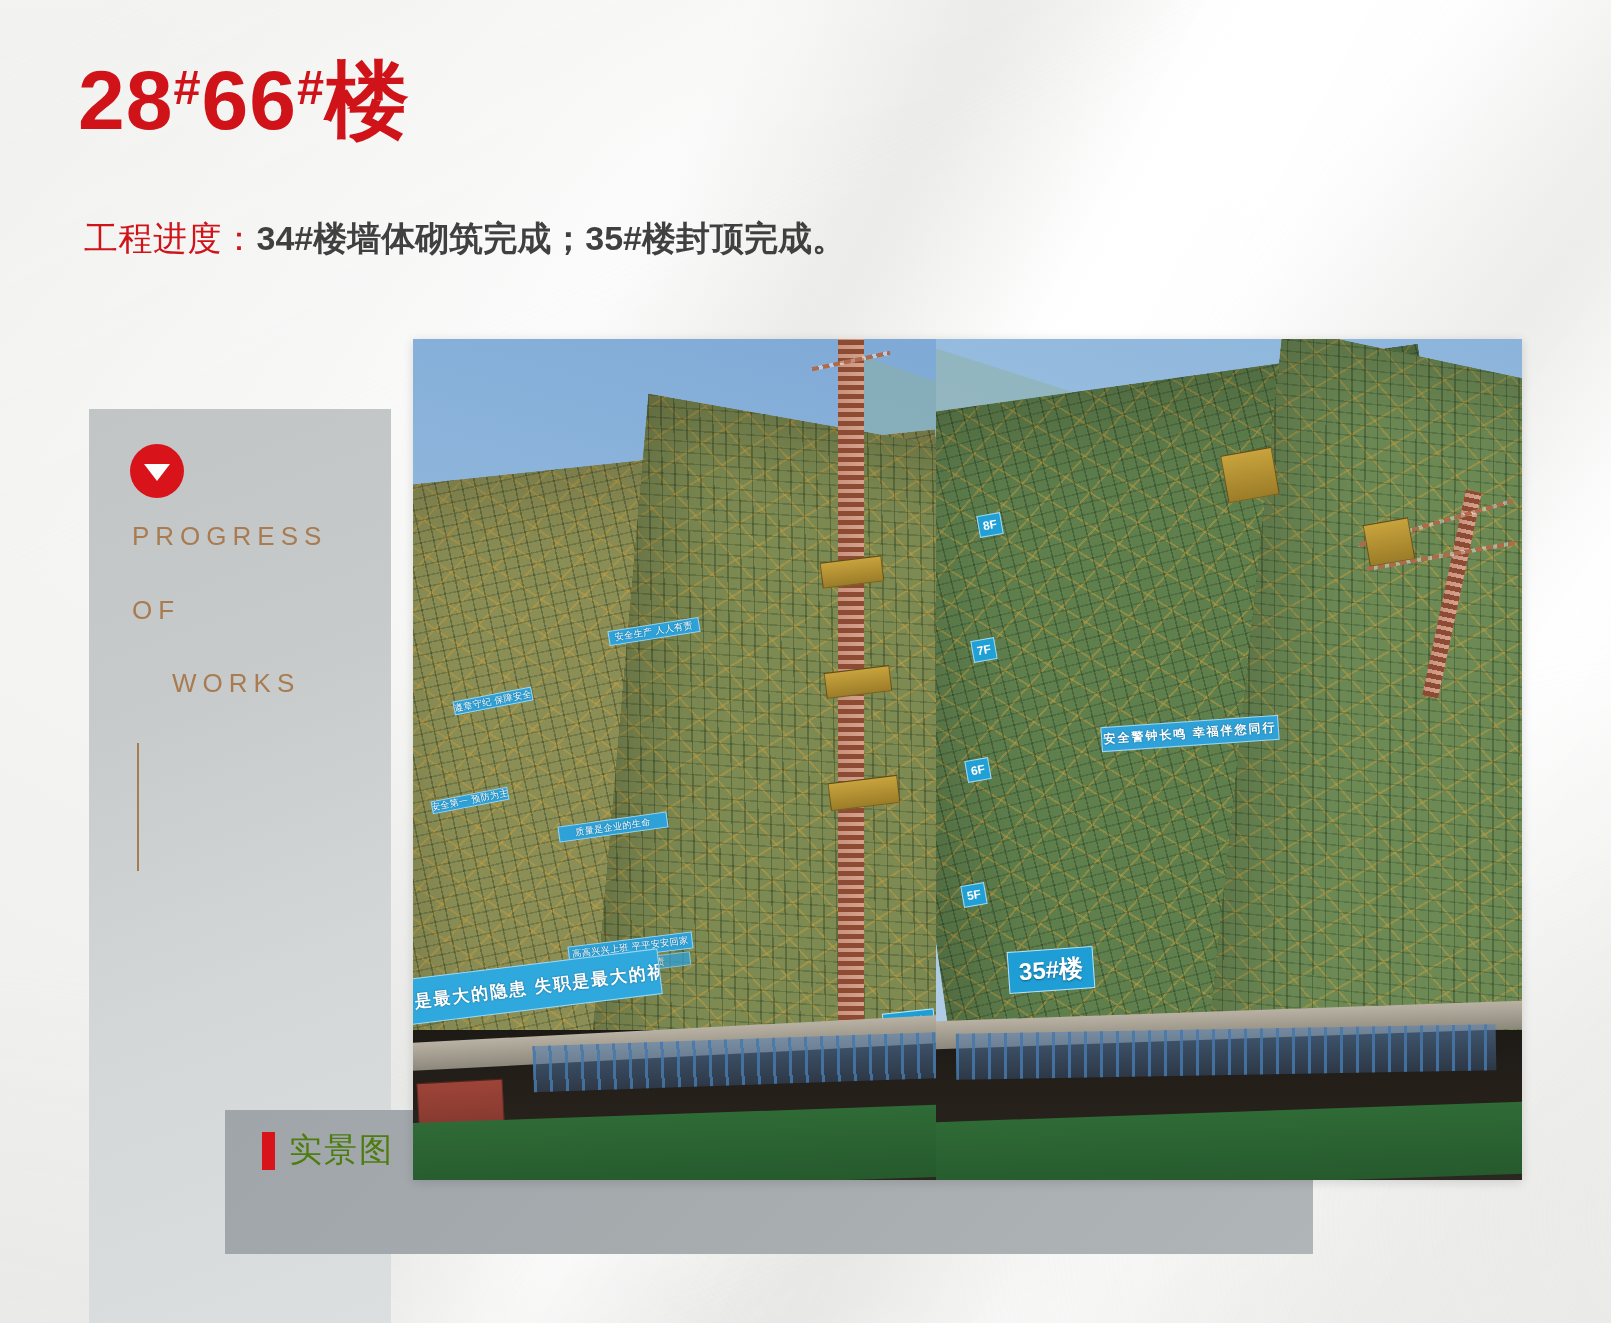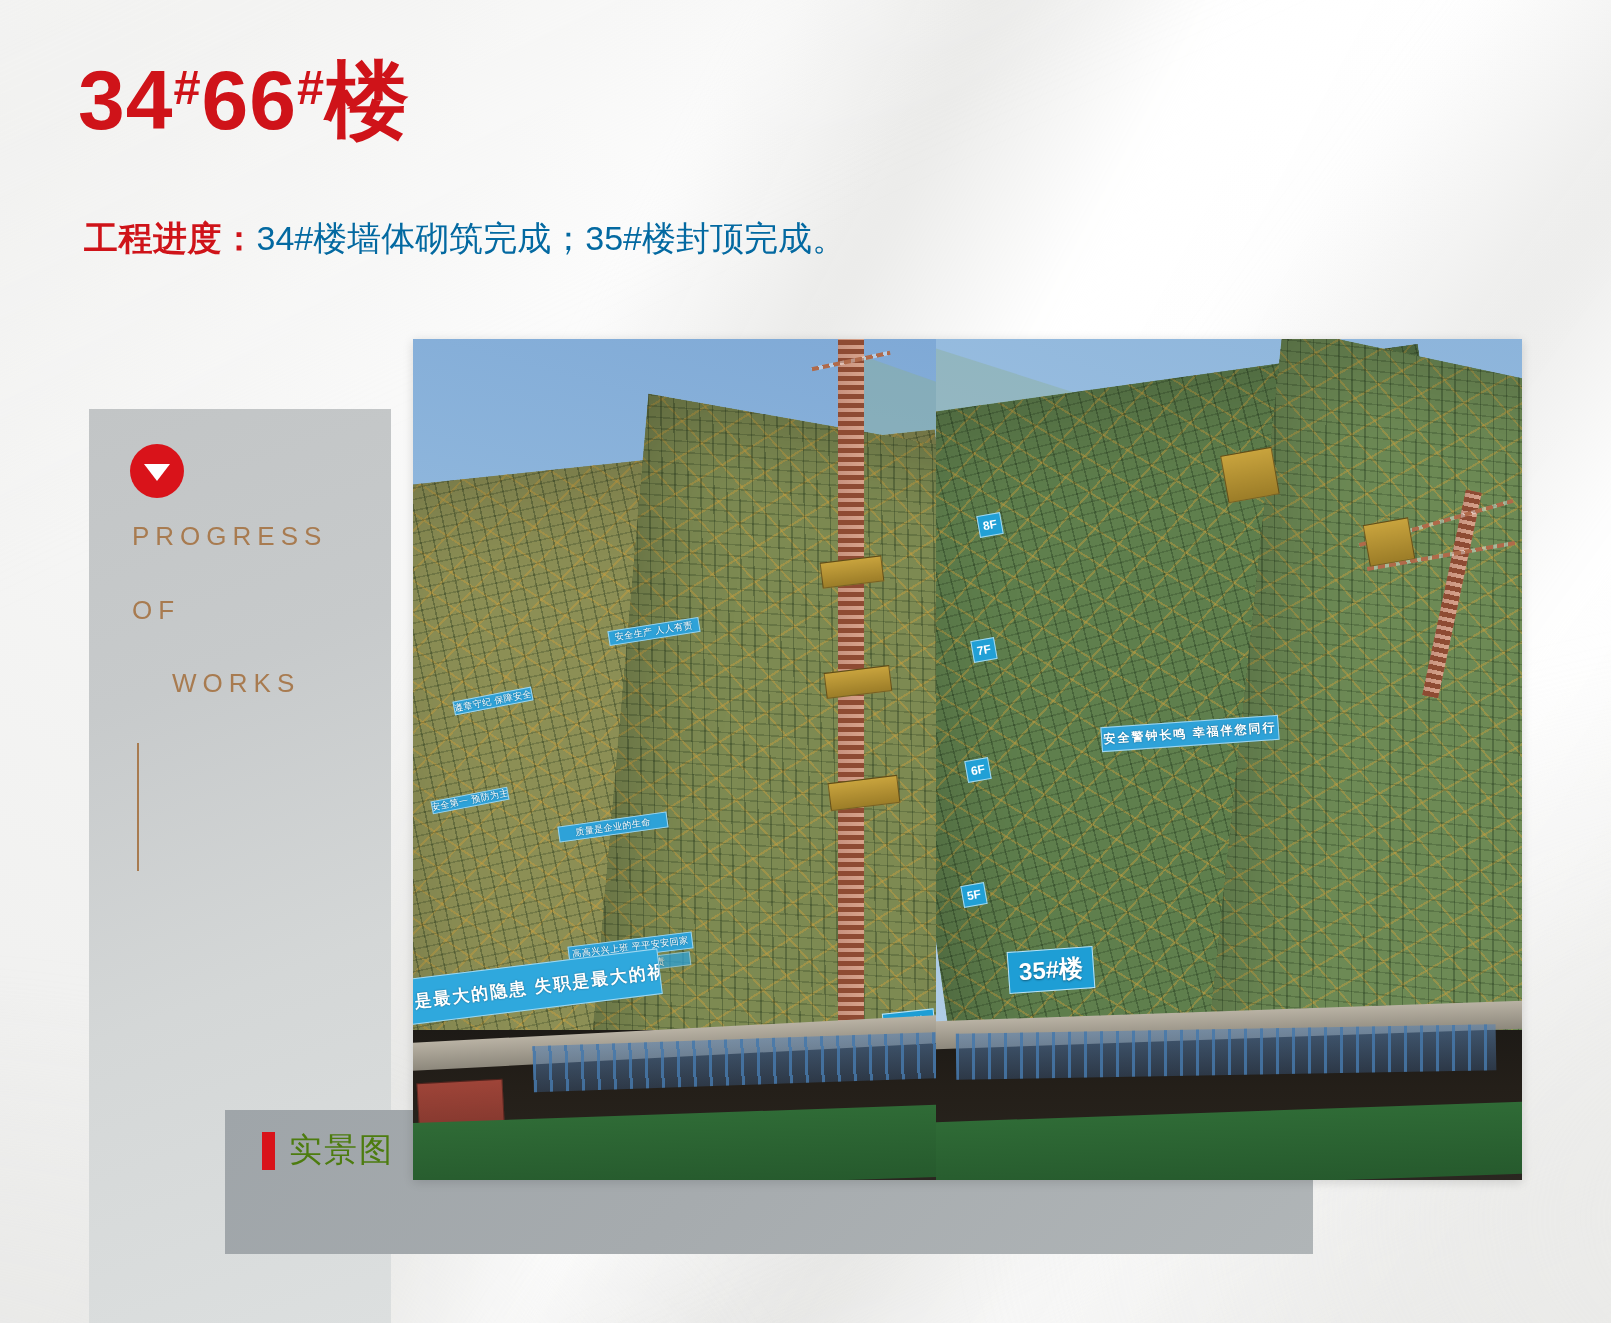--- a/index.html
+++ b/index.html
@@ -59,22 +59,22 @@
     position:absolute; left:78px; top:58px;
     font-size:84px; font-weight:bold; letter-spacing:1px;
     color:#cf1319; line-height:1; white-space:nowrap;
   }
   .page-title sup { font-size:.58em; vertical-align:.52em; font-weight:bold; }
 
   .subtitle {
     position:absolute; left:84px; top:218px;
     font-size:34px; line-height:1.2; white-space:nowrap;
   }
-  .subtitle .sub-label { color:#cf1319; font-weight:bold; letter-spacing:.5px; }
-  .subtitle .sub-text  { color:#0369a1; font-weight:400; }
+  .subtitle .sub-label { color:#cf1319; font-weight:normal; letter-spacing:.5px; }
+  .subtitle .sub-text  { color:#404040; font-weight:700; }
 
   
   .side-panel {
     position:absolute; left:89px; top:409px; width:302px; height:914px;
     background:linear-gradient(160deg,#c2c5c6 0%,#c7cacb 30%,#d4d7d7 62%,#dcdfdf 100%);
   }
   .triangle-badge {
     position:absolute; left:130px; top:444px;
     width:54px; height:54px; border-radius:50%;
     background:#d9131a;
@@ -229,21 +229,21 @@
 <body>
 
 <div id="bg">
   <div class="layer bg-base"></div>
   <div class="layer bg-fold1"></div>
   <div class="layer bg-fold2"></div>
   <div class="layer bg-fold3"></div>
   <div class="layer bg-fold4"></div>
 </div>
 
-<div class="page-title"><span>34</span><sup>#</sup><span>66</span><sup>#</sup><span>楼</span></div>
+<div class="page-title"><span>28</span><sup>#</sup><span>66</span><sup>#</sup><span>楼</span></div>
 
 <div class="subtitle">
   <span class="sub-label">工程进度：</span><span class="sub-text">34#楼墙体砌筑完成；35#楼封顶完成。</span>
 </div>
 
 <div class="side-panel"></div>
 
 <div class="triangle-badge">
   <span class="tri"></span>
 </div>

